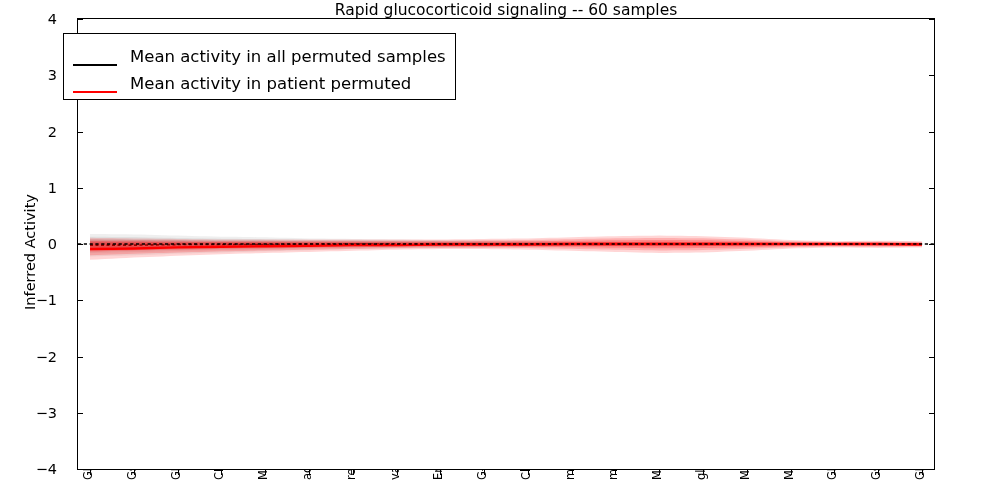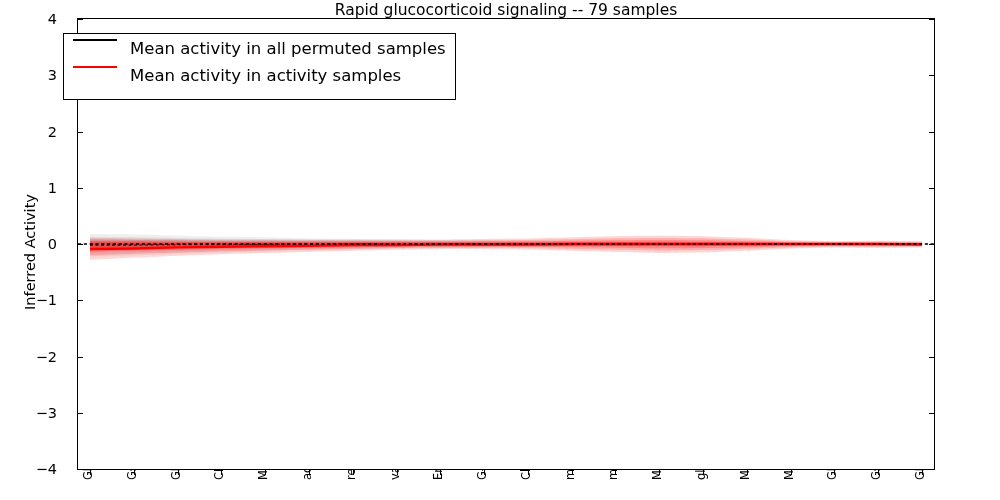--- a/index.html
+++ b/index.html
@@ -121,21 +121,21 @@
     position: absolute;
     left: 63px;
     top: 33px;
     background: #ffffff;
     border: 1.2px solid #000000;
     padding: 5px 9px 6px 9px;
     z-index: 8;
   }
   .legend-row {
     display: flex;
-    align-items: flex-start;
+    align-items: flex-end;
     height: 27px;
   }
   .legend-swatch {
     width: 44px;
     height: 0;
     margin-right: 13px;
     flex: none;
   }
   .legend-text {
     font-size: 16.5px;
@@ -164,21 +164,21 @@
       <div class="xtick-label" style="left: 620.474px; top: 0px; transform: translateY(466px) rotate(-90deg);">mol:cortisol</div>
       <div class="xtick-label" style="left: 664.263px; top: 0px; transform: translateY(466px) rotate(-90deg);">MAPK11</div>
       <div class="xtick-label" style="left: 708.053px; top: 0px; transform: translateY(466px) rotate(-90deg);">glutamate secretion</div>
       <div class="xtick-label" style="left: 751.842px; top: 0px; transform: translateY(466px) rotate(-90deg);">MAPK14</div>
       <div class="xtick-label" style="left: 795.632px; top: 0px; transform: translateY(466px) rotate(-90deg);">MAPK9</div>
       <div class="xtick-label" style="left: 839.421px; top: 0px; transform: translateY(466px) rotate(-90deg);">GNB1</div>
       <div class="xtick-label" style="left: 883.211px; top: 0px; transform: translateY(466px) rotate(-90deg);">Gs family/GDP/Gbeta gamma</div>
       <div class="xtick-label" style="left: 927px; top: 0px; transform: translateY(466px) rotate(-90deg);">GNB1/GNG2</div>
     </div>
 
-  <div id="chart-title">Rapid glucocorticoid signaling -- 79 samples</div>
+  <div id="chart-title">Rapid glucocorticoid signaling -- 60 samples</div>
 
   <div id="ylabel">Inferred Activity</div>
   <div id="ytick-labels">
       <div class="ytick-label" style="top: 19px;">4</div>
       <div class="ytick-label" style="top: 75.25px;">3</div>
       <div class="ytick-label" style="top: 131.5px;">2</div>
       <div class="ytick-label" style="top: 187.75px;">1</div>
       <div class="ytick-label" style="top: 244px;">0</div>
       <div class="ytick-label" style="top: 300.25px;">−1</div>
       <div class="ytick-label" style="top: 356.5px;">−2</div>
@@ -245,17 +245,17 @@
   </div>
 
 
   <div id="legend">
     <div class="legend-row">
       <div class="legend-swatch" style="border-top:2.2px solid #000000;"></div>
       <div class="legend-text">Mean activity in all permuted samples</div>
     </div>
     <div class="legend-row">
       <div class="legend-swatch" style="border-top:2.2px solid #ff0000;"></div>
-      <div class="legend-text">Mean activity in activity samples</div>
+      <div class="legend-text">Mean activity in patient permuted</div>
     </div>
   </div>
 
 </div>
 
 </body></html>

